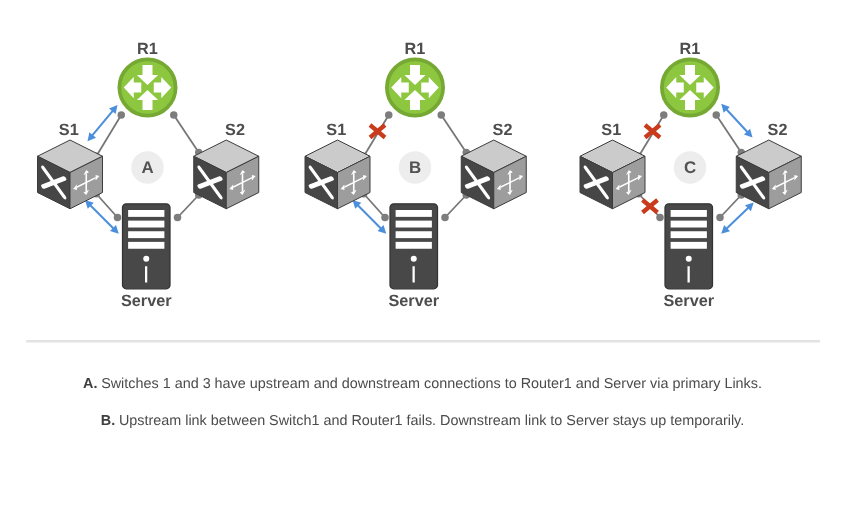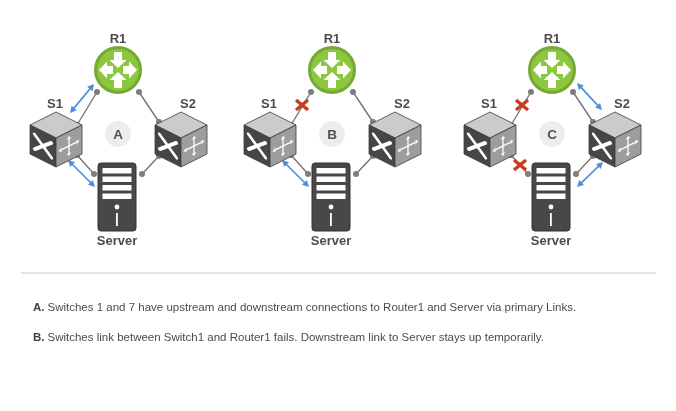--- a/index.html
+++ b/index.html
@@ -1,18 +1,19 @@
 <!DOCTYPE html>
 <html><head>
 <meta charset="utf-8">
 <style>
   html,body{margin:0;padding:0;background:#fff;}
   #screen{
     position:relative;width:676px;height:411px;background:#ffffff;overflow:hidden;
     font-family:"Liberation Sans",sans-serif;
+    text-align:center;
   }
   .panel{position:absolute;top:0;width:216px;height:256px;}
   #panel-a{left:10px;} #panel-b{left:224px;} #panel-c{left:444px;}
   svg text{font-family:"Liberation Sans",sans-serif;}
   .node-label{font-size:13px;font-weight:bold;fill:#4d4d4d;}
   .badge-letter{font-size:13.5px;font-weight:bold;fill:#525252;}
   .divider{position:absolute;left:21px;top:272px;width:635px;height:2px;background:#e3e3e3;}
   .captions{position:absolute;left:33px;top:300px;width:610px;color:#4b4b4b;
     font-size:11.5px;line-height:15px;}
   .caption-item{padding-left:14px;text-indent:-14px;margin-bottom:15px;white-space:nowrap;}
@@ -297,19 +298,19 @@
           <circle cx="19" cy="44" r="2.4" fill="#ffffff"></circle>
           <rect x="18" y="50" width="1.8" height="13" fill="#ffffff"></rect>
         </g>
         <text x="107" y="245" text-anchor="middle" class="node-label">Server</text>
       </svg></div>
 
   <div class="divider"></div>
 
   <div class="captions">
     <div class="caption-item">
-      <span class="cap-prefix">A.</span><span class="cap-lines">Switches 1 and 7 have upstream and downstream connections to Router1 and Server via primary Links.</span>
+      <span class="cap-prefix">A.</span><span class="cap-lines">Switches 1 and 3 have upstream and downstream connections to Router1 and Server via primary Links.</span>
     </div>
     <div class="caption-item">
-      <span class="cap-prefix">B.</span><span class="cap-lines">Switches link between Switch1 and Router1 fails. Downstream link to Server stays up temporarily.</span>
+      <span class="cap-prefix">B.</span><span class="cap-lines">Upstream link between Switch1 and Router1 fails. Downstream link to Server stays up temporarily.</span>
     </div>
   </div>
 </div>
 
 </body></html>

